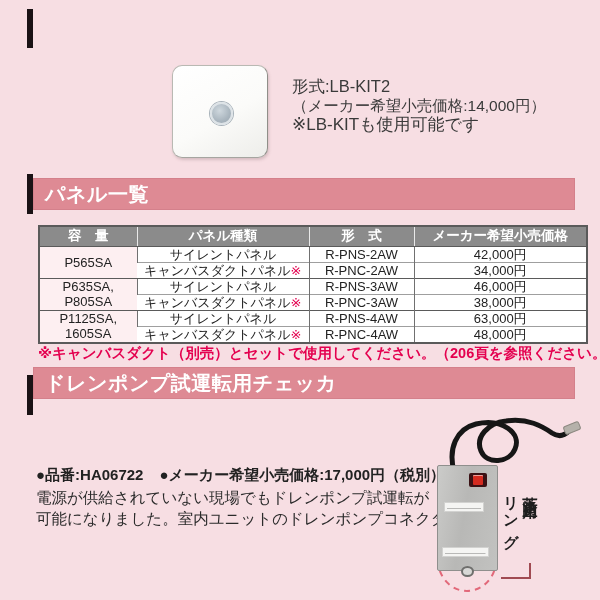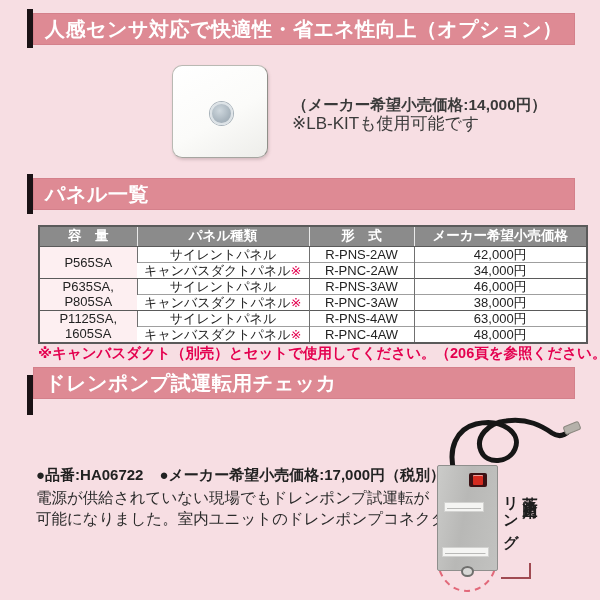--- a/index.html
+++ b/index.html
@@ -15,21 +15,21 @@
   
   .sensor-photo { position:absolute; left:172px; top:65px; width:96px; height:93px;
     background:linear-gradient(150deg,#ffffff 0%,#fbfbf9 55%,#ededea 100%);
     border:1px solid #b9b9b3; border-right-color:#8f8f89; border-bottom-color:#a5a5a0;
     border-radius:10px; box-shadow:1px 2px 3px rgba(120,90,95,.25); }
   .sensor-lens { position:absolute; left:37px; top:36px; width:23px; height:23px; border-radius:50%;
     background:radial-gradient(circle at 40% 35%, #cfd8de 0%, #aab6bf 60%, #98a5af 100%);
     border:2px solid #dde3e7; box-shadow:0 0 0 1px #a8b2ba; }
   .sensor-text { position:absolute; left:292px; top:76px; color:#3a3a3a; white-space:nowrap; }
   .sensor-text .l1, .sensor-text .l2 { font-size:16.5px; font-weight:500; line-height:20px; }
-  .sensor-text .l3 { font-size:15.5px; font-weight:700; line-height:20px;margin-top:19px; }
+  .sensor-text .l3 { font-size:15.5px; font-weight:400; line-height:20px; }
   .sensor-text .l4 { font-size:17px; font-weight:400; line-height:17px; }
 
   
   .panel-table { position:absolute; left:38px; top:225px; border-collapse:collapse;
     table-layout:fixed; font-size:13px; color:#222; background:#ffffff;
     border:2px solid #5a5a5a; }
   .panel-table th { background:#8b8b8b; color:#ffffff; font-weight:bold; height:20px;
     border-left:1px solid #e9e9e9; border-bottom:1.5px solid #5a5a5a; font-size:13.5px; }
   .panel-table th:first-child { border-left:none; }
   .panel-table td { height:16px; text-align:center; vertical-align:middle;
@@ -70,26 +70,26 @@
   .callout { position:absolute; left:502px; top:485px; writing-mode:vertical-rl;
     font-size:15px; font-weight:600; color:#1e1e1e; letter-spacing:2px; line-height:19px; }
   .callout span { display:block; }
 </style>
 </head>
 <body>
 
 <div class="page">
 
   <div class="hdr-accent" style="left:27px; top:9px; height:39px;"></div>
-  <div class="hdr-bar" style="top:13px;">人感センサ対応で快適性・省エネ性向上（オプション）</div>
 
   <div class="sensor-photo">
     <div class="sensor-lens"></div>
   </div>
   <div class="sensor-text">
+    <div class="l2">形式:LB-KIT2</div>
     <div class="l3">（メーカー希望小売価格:14,000円）</div>
     <div class="l4">※LB-KITも使用可能です</div>
   </div>
 
   <div class="hdr-accent" style="left:27px; top:174px;"></div>
   <div class="hdr-bar" style="top:178px;">パネル一覧</div>
 
   <table class="panel-table">
     <colgroup>
         <col style="width:98px">

